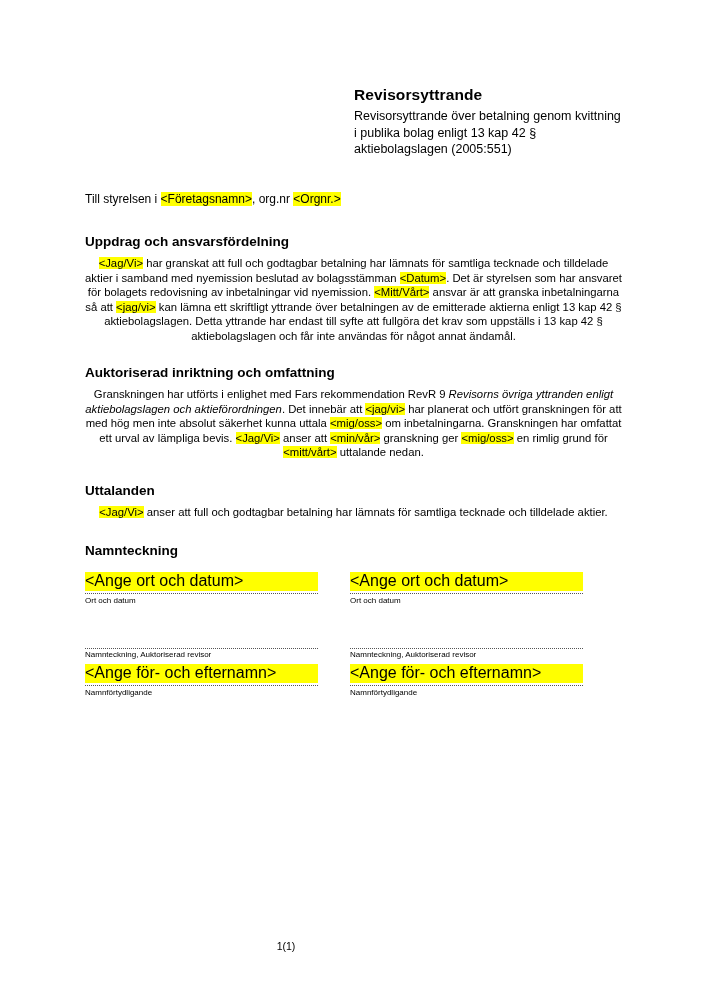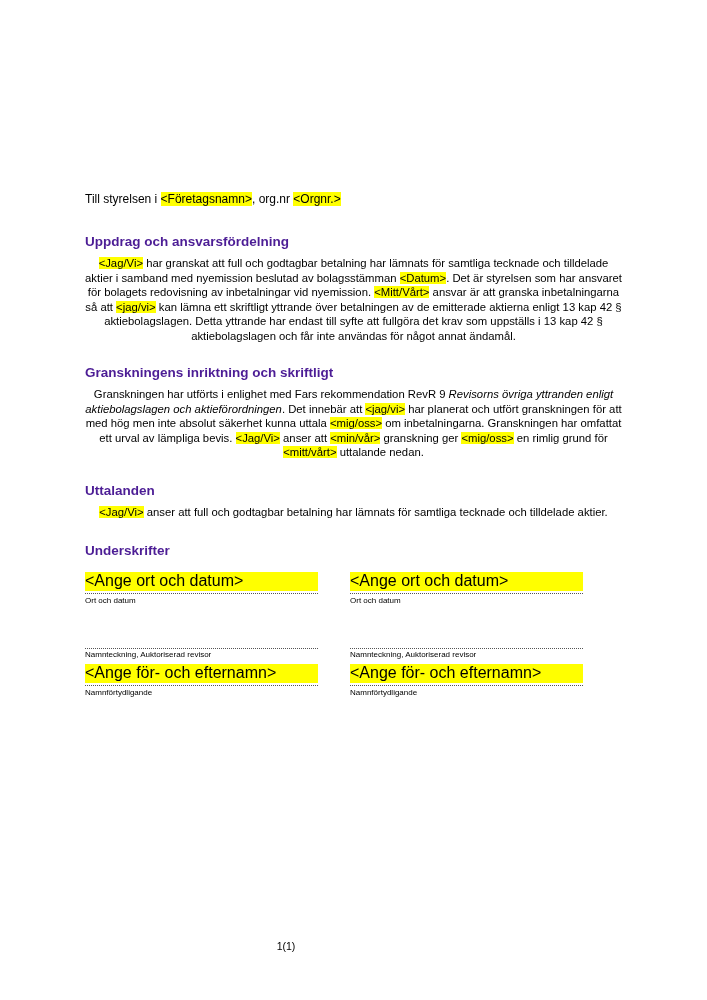--- a/index.html
+++ b/index.html
@@ -55,21 +55,21 @@
   
   .section {
     position: absolute;
     left: 85px;
     width: 537px;
   }
   .section h2 {
     font-size: 13.5px;
     font-weight: bold;
     margin: 0 0 7px 0;
-    color: #4c1d95;
+    color: #000000;
   }
   .section p {
     font-size: 11.3px;
     line-height: 14.6px;
     margin: 0;
     color: #000;
     text-align: center;
   }
   .sec-uppdrag { top: 234px; }
   .sec-granskning { top: 365px; }
@@ -131,48 +131,52 @@
     text-align: center;
     font-size: 10.5px;
     color: #000;
   }
 </style>
 </head>
 <body>
 
 <div class="page">
 
+  <div class="doc-header">
+    <div class="doc-title">Revisorsyttrande</div>
+    <div class="doc-subtitle">Revisorsyttrande över betalning genom kvittning i publika bolag enligt 13 kap 42 § aktiebolagslagen (2005:551)</div>
+  </div>
 
   <div class="addressee">
     <span>Till styrelsen i </span><span class="hl">&lt;Företagsnamn&gt;</span><span>, org.nr </span><span class="hl">&lt;Orgnr.&gt;</span>
   </div>
 
   <div class="section sec-uppdrag">
     <h2>Uppdrag och ansvarsfördelning</h2>
     <p>
       <span class="hl">&lt;Jag/Vi&gt;</span><span> har granskat att full och godtagbar betalning har lämnats för samtliga tecknade och tilldelade aktier i samband med nyemission beslutad av bolagsstämman </span><span class="hl">&lt;Datum&gt;</span><span>. Det är styrelsen som har ansvaret för bolagets redovisning av inbetalningar vid nyemission. </span><span class="hl">&lt;Mitt/Vårt&gt;</span><span> ansvar är att granska inbetalningarna så att </span><span class="hl">&lt;jag/vi&gt;</span><span> kan lämna ett skriftligt yttrande över betalningen av de emitterade aktierna enligt 13 kap 42 § aktiebolagslagen. Detta yttrande har endast till syfte att fullgöra det krav som uppställs i 13 kap 42 § aktiebolagslagen och får inte användas för något annat ändamål.</span>
     </p>
   </div>
 
   <div class="section sec-granskning">
-    <h2>Granskningens inriktning och skriftligt</h2>
+    <h2>Auktoriserad inriktning och omfattning</h2>
     <p>
       <span>Granskningen har utförts i enlighet med Fars rekommendation RevR 9 </span><em class="it">Revisorns övriga yttranden enligt aktiebolagslagen och aktieförordningen</em><span>. Det innebär att </span><span class="hl">&lt;jag/vi&gt;</span><span> har planerat och utfört granskningen för att med hög men inte absolut säkerhet kunna uttala </span><span class="hl">&lt;mig/oss&gt;</span><span> om inbetalningarna. Granskningen har omfattat ett urval av lämpliga bevis. </span><span class="hl">&lt;Jag/Vi&gt;</span><span> anser att </span><span class="hl">&lt;min/vår&gt;</span><span> granskning ger </span><span class="hl">&lt;mig/oss&gt;</span><span> en rimlig grund för </span><span class="hl">&lt;mitt/vårt&gt;</span><span> uttalande nedan.</span>
     </p>
   </div>
 
   <div class="section sec-uttalanden">
     <h2>Uttalanden</h2>
     <p>
       <span class="hl">&lt;Jag/Vi&gt;</span><span> anser att full och godtagbar betalning har lämnats för samtliga tecknade och tilldelade aktier.</span>
     </p>
   </div>
 
   <div class="section sec-underskrifter">
-    <h2>Underskrifter</h2>
+    <h2>Namnteckning</h2>
   </div>
 
   <div class="signatures">
     <div class="sig-row">
 
       <div class="sig-col">
         <div class="sig-field hl">&lt;Ange ort och datum&gt;</div>
         <div class="dotline"></div>
         <div class="sig-caption">Ort och datum</div>
         <div class="sig-gap"></div>

